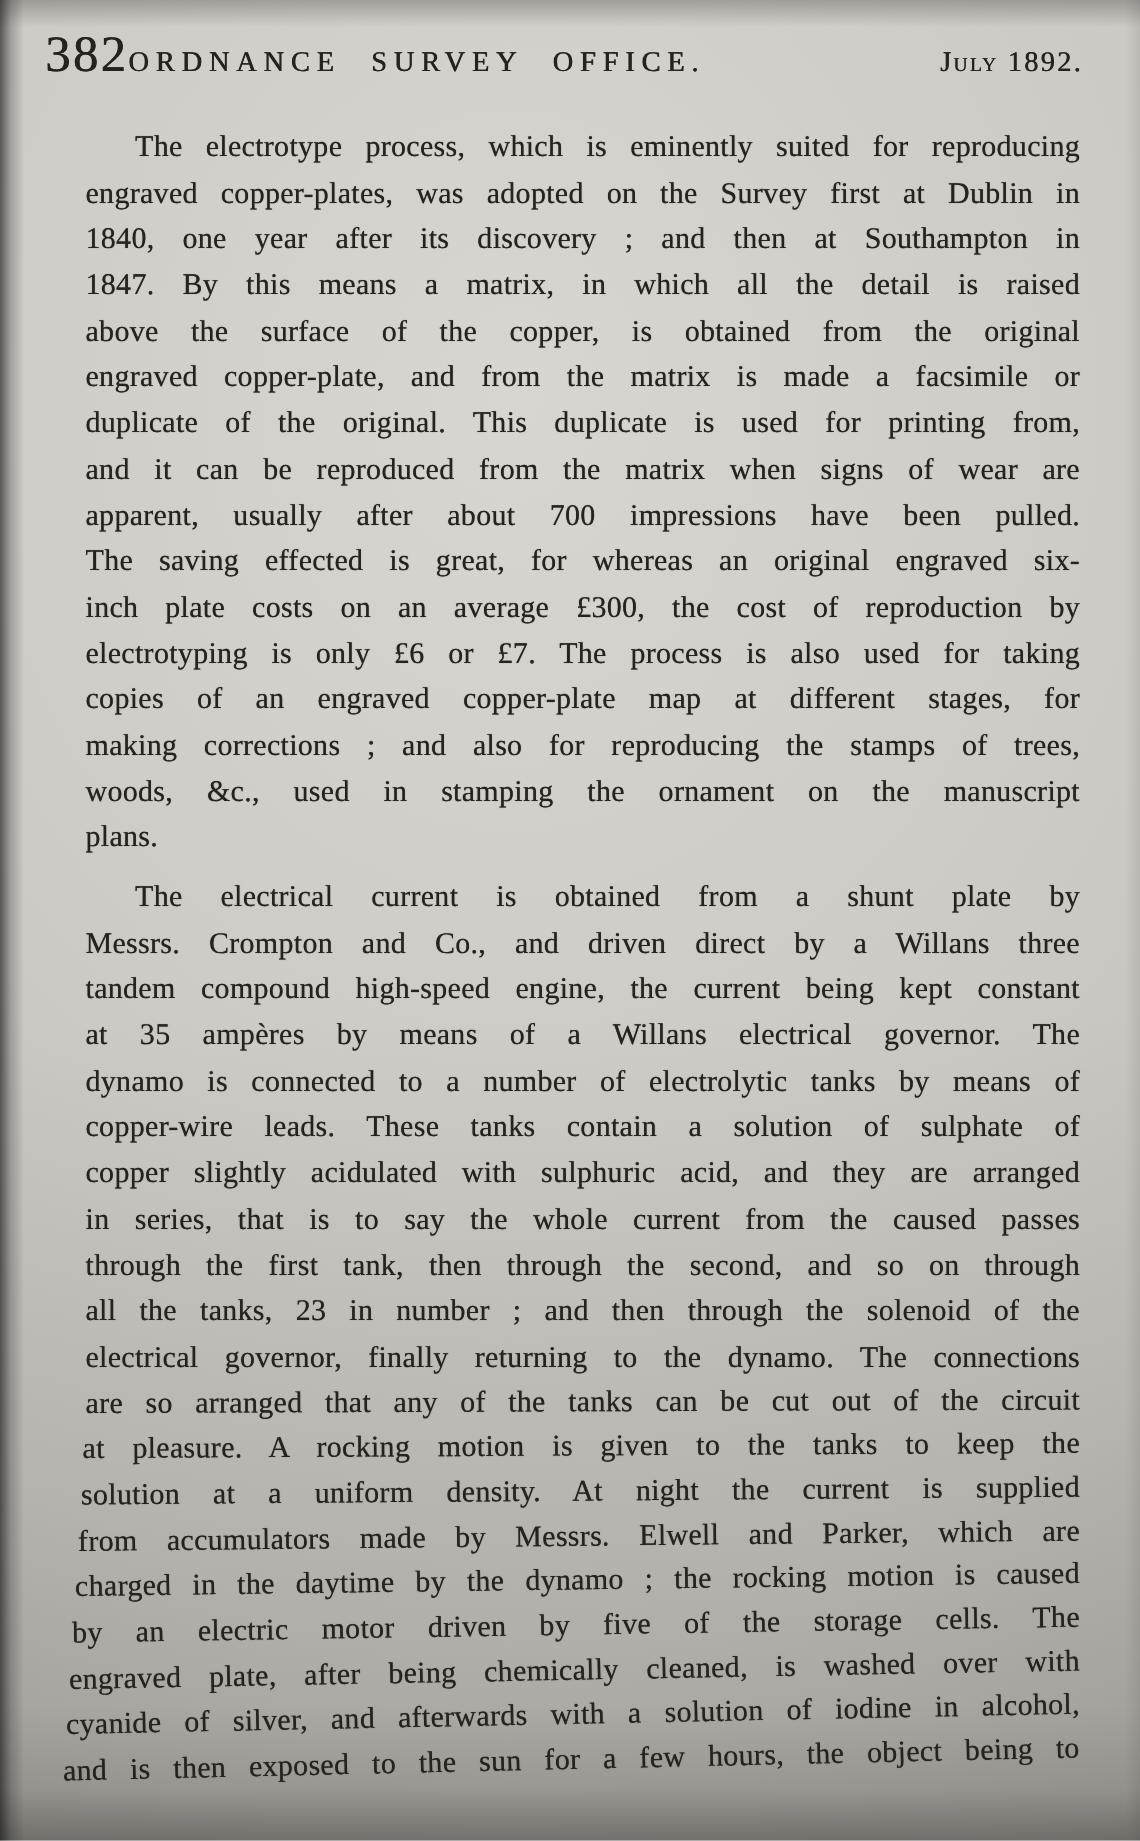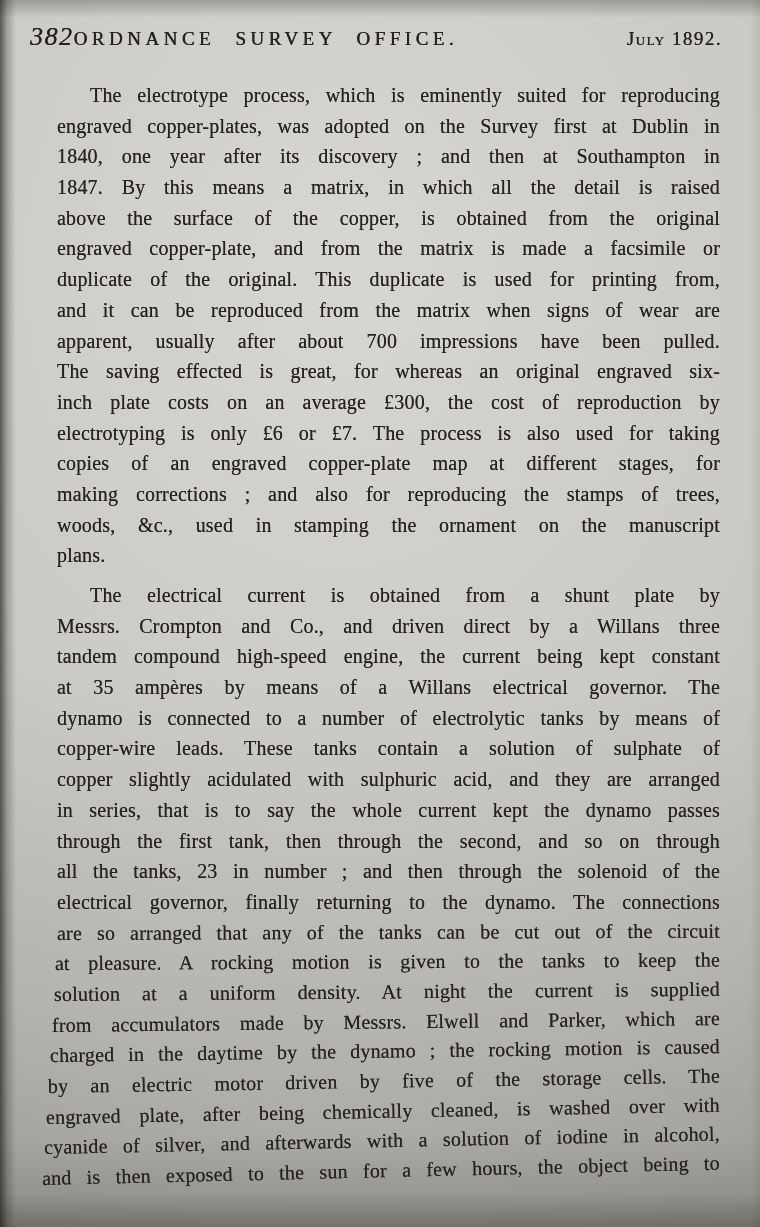--- a/index.html
+++ b/index.html
@@ -18,23 +18,22 @@
       linear-gradient(to top, rgba(35,35,32,0.38) 0px, rgba(35,35,32,0.10) 34px, rgba(35,35,32,0) 90px),
       linear-gradient(to bottom, rgba(0,0,0,0) 55%, rgba(55,55,50,0.16) 100%),
       radial-gradient(ellipse 130% 95% at 45% 22%, #d8d6d0 0%, #cccac4 45%, #c2c0ba 70%, #a9a7a1 100%);
   }
   .header {
     display: flex; align-items: baseline;
     padding: 22px 36px 0 30px;
     line-height: 30px;
   }
   .pagenum {
-    font-size: 26px; letter-spacing: 1.5px;
+    font-size: 34px; letter-spacing: 1.5px;
     text-shadow: 0.3px 0 0 currentColor;
-    font-style: italic;
   }
   .running-title {
     flex: 1; text-align: left;
     font-size: 19px; letter-spacing: 4.5px; word-spacing: 11px;
     text-shadow: 0.4px 0 0 currentColor;
   }
   .date {
     font-size: 19px; font-variant: small-caps; letter-spacing: 1.5px;
     text-shadow: 0.3px 0 0 currentColor;
     padding-right: 2px;
@@ -94,21 +93,21 @@
         <div class="line">plans.</div>
       </div>
       <div class="paragraph p2">
         <div class="line">The electrical current is obtained from a shunt plate by</div>
         <div class="line">Messrs. Crompton and Co., and driven direct by a Willans three</div>
         <div class="line">tandem compound high-speed engine, the current being kept constant</div>
         <div class="line">at 35 ampères by means of a Willans electrical governor. The</div>
         <div class="line">dynamo is connected to a number of electrolytic tanks by means of</div>
         <div class="line">copper-wire leads. These tanks contain a solution of sulphate of</div>
         <div class="line">copper slightly acidulated with sulphuric acid, and they are arranged</div>
-        <div class="line">in series, that is to say the whole current kept the dynamo passes</div>
+        <div class="line">in series, that is to say the whole current from the caused passes</div>
         <div class="line">through the first tank, then through the second, and so on through</div>
         <div class="line">all the tanks, 23 in number ; and then through the solenoid of the</div>
         <div class="line">electrical governor, finally returning to the dynamo. The connections</div>
         <div class="line">are so arranged that any of the tanks can be cut out of the circuit</div>
         <div class="line">at pleasure. A rocking motion is given to the tanks to keep the</div>
         <div class="line">solution at a uniform density. At night the current is supplied</div>
         <div class="line">from accumulators made by Messrs. Elwell and Parker, which are</div>
         <div class="line">charged in the daytime by the dynamo ; the rocking motion is caused</div>
         <div class="line">by an electric motor driven by five of the storage cells. The</div>
         <div class="line">engraved plate, after being chemically cleaned, is washed over with</div>

